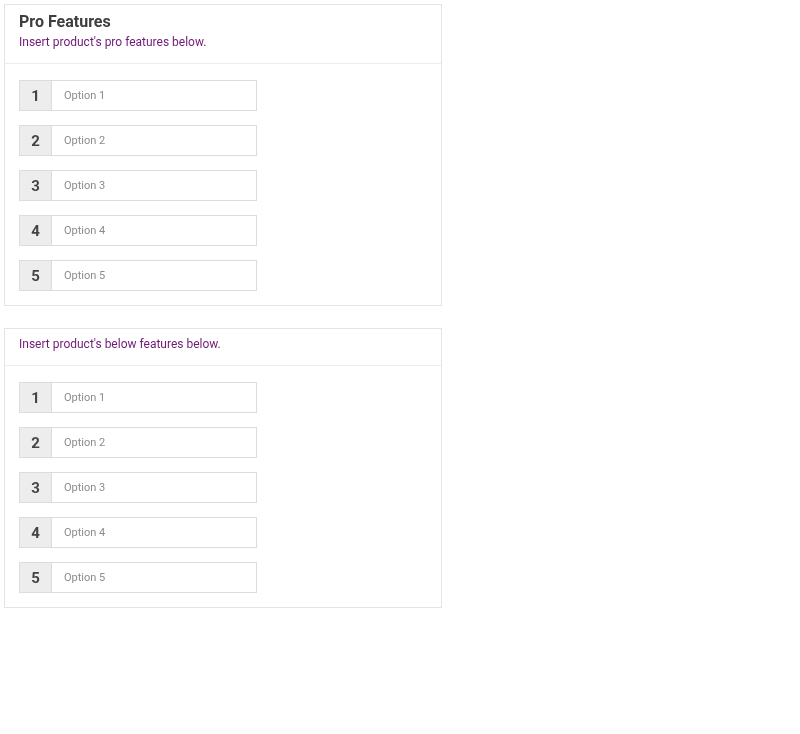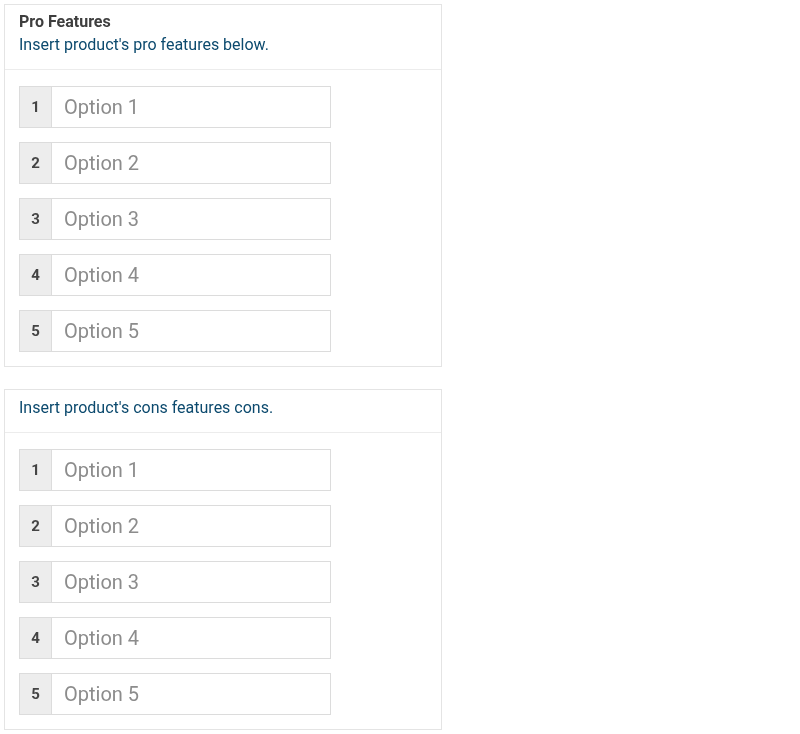--- a/index.html
+++ b/index.html
@@ -25,22 +25,22 @@
       padding: 6px 14px 12px 14px;
       border-bottom: 1px solid #ececec;
     }
     .panel-title {
       font-weight: 700;
       color: #3e3e3e;
       font-size: 16px;
       line-height: 1.4;
     }
     .panel-subtitle {
-      color: #0c4a6e;
-      font-size: 16px;
+      color: #701a75;
+      font-size: 12px;
       line-height: 1.5;
     }
     .options-list {
       padding: 16px 14px 14px 14px;
     }
     .option-row {
       display: flex;
       align-items: stretch;
       margin-bottom: 14px;
       width: 238px;
@@ -58,21 +58,21 @@
       border: 1px solid #dcdcdc;
       border-right: none;
       font-weight: 700;
       color: #444;
       font-size: 15px;
     }
     .option-input {
       flex: 1;
       border: 1px solid #dcdcdc;
       padding: 8px 12px;
-      font-size: 20px;
+      font-size: 11px;
       color: #555;
       font-family: inherit;
       outline: none;
       background: #ffffff;
     }
     .option-input::placeholder {
       color: #8c8c8c;
     }
   </style>
 </head>
@@ -102,21 +102,21 @@
     </div>
     <div class="option-row">
       <div class="option-number">5</div>
       <input type="text" class="option-input" placeholder="Option 5" style="">
     </div>
   </div>
 </div>
 
 <div class="panel">
   <div class="panel-header">
-    <div class="panel-subtitle">Insert product's cons features cons.</div>
+    <div class="panel-subtitle">Insert product's below features below.</div>
   </div>
   <div class="options-list">
     <div class="option-row">
       <div class="option-number">1</div>
       <input type="text" class="option-input" placeholder="Option 1" style="">
     </div>
     <div class="option-row">
       <div class="option-number">2</div>
       <input type="text" class="option-input" placeholder="Option 2" style="">
     </div>

